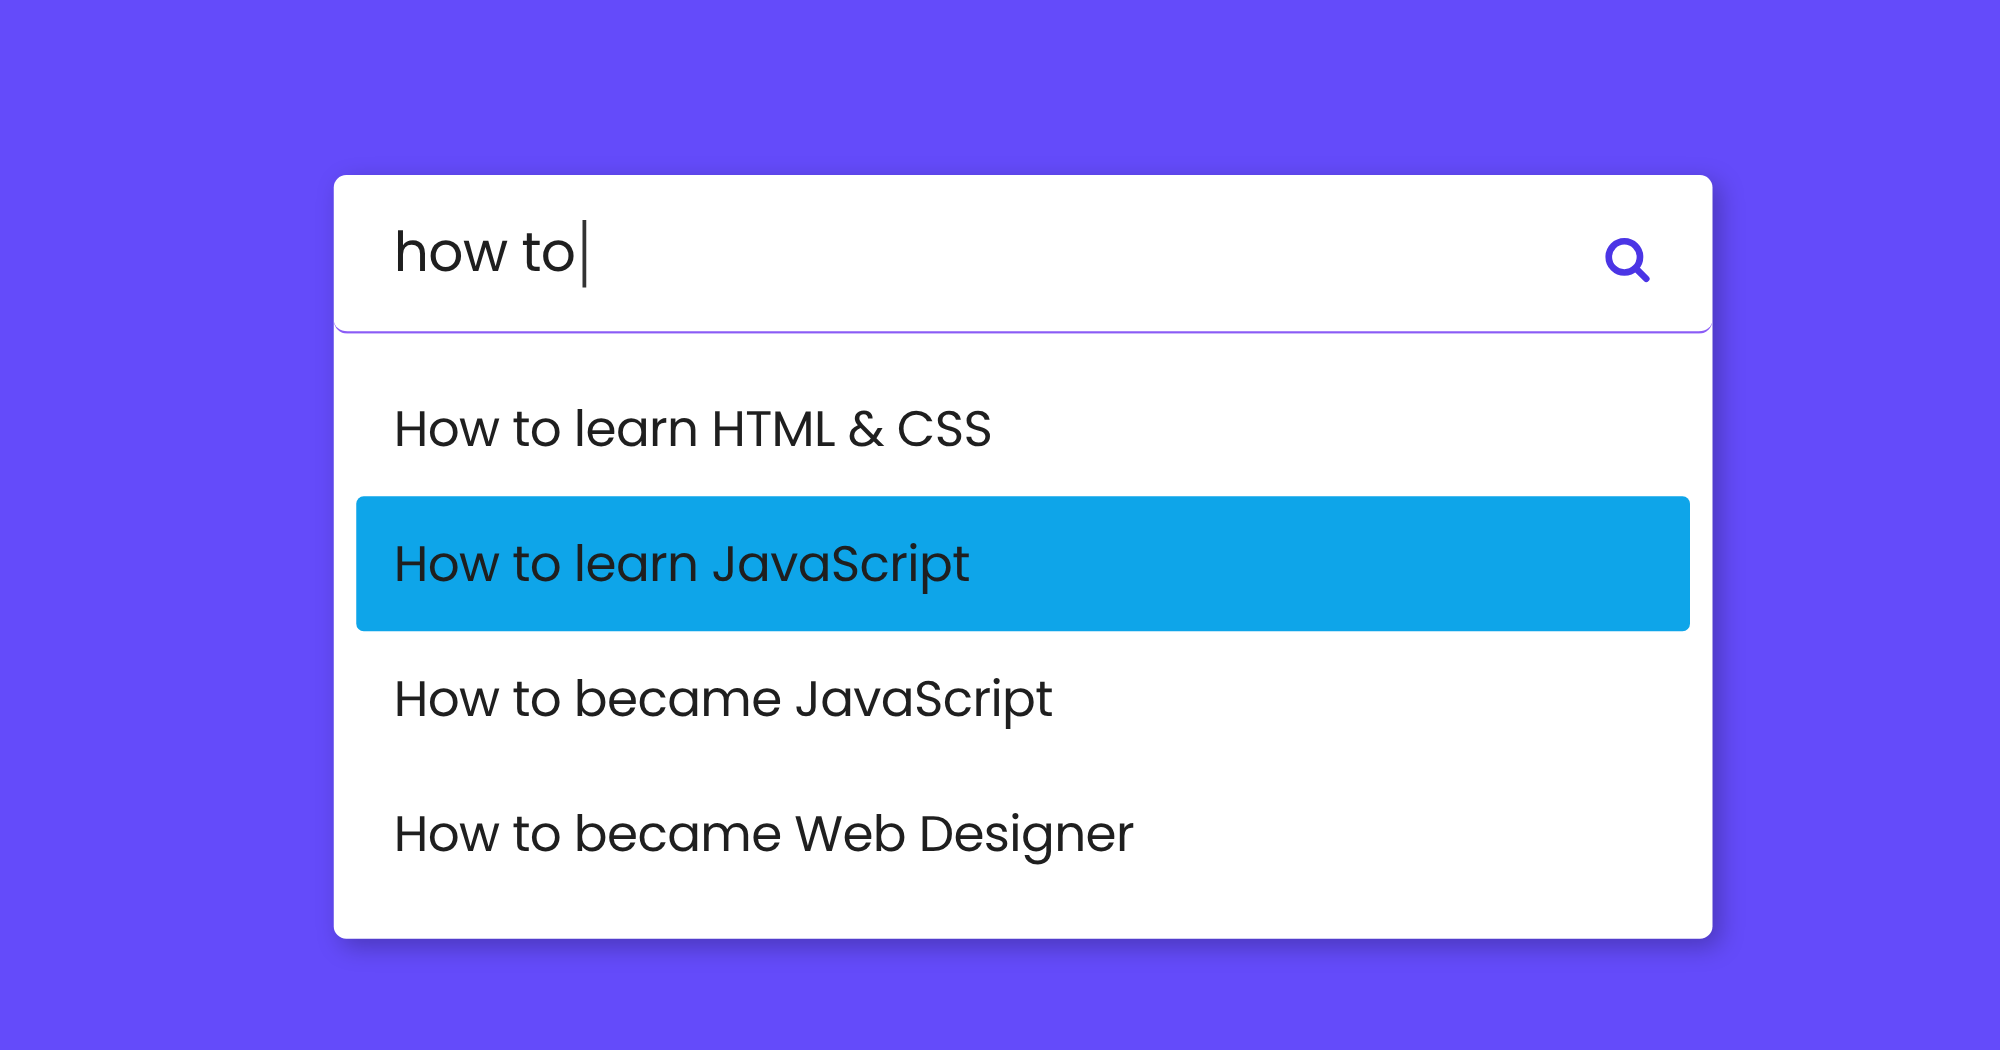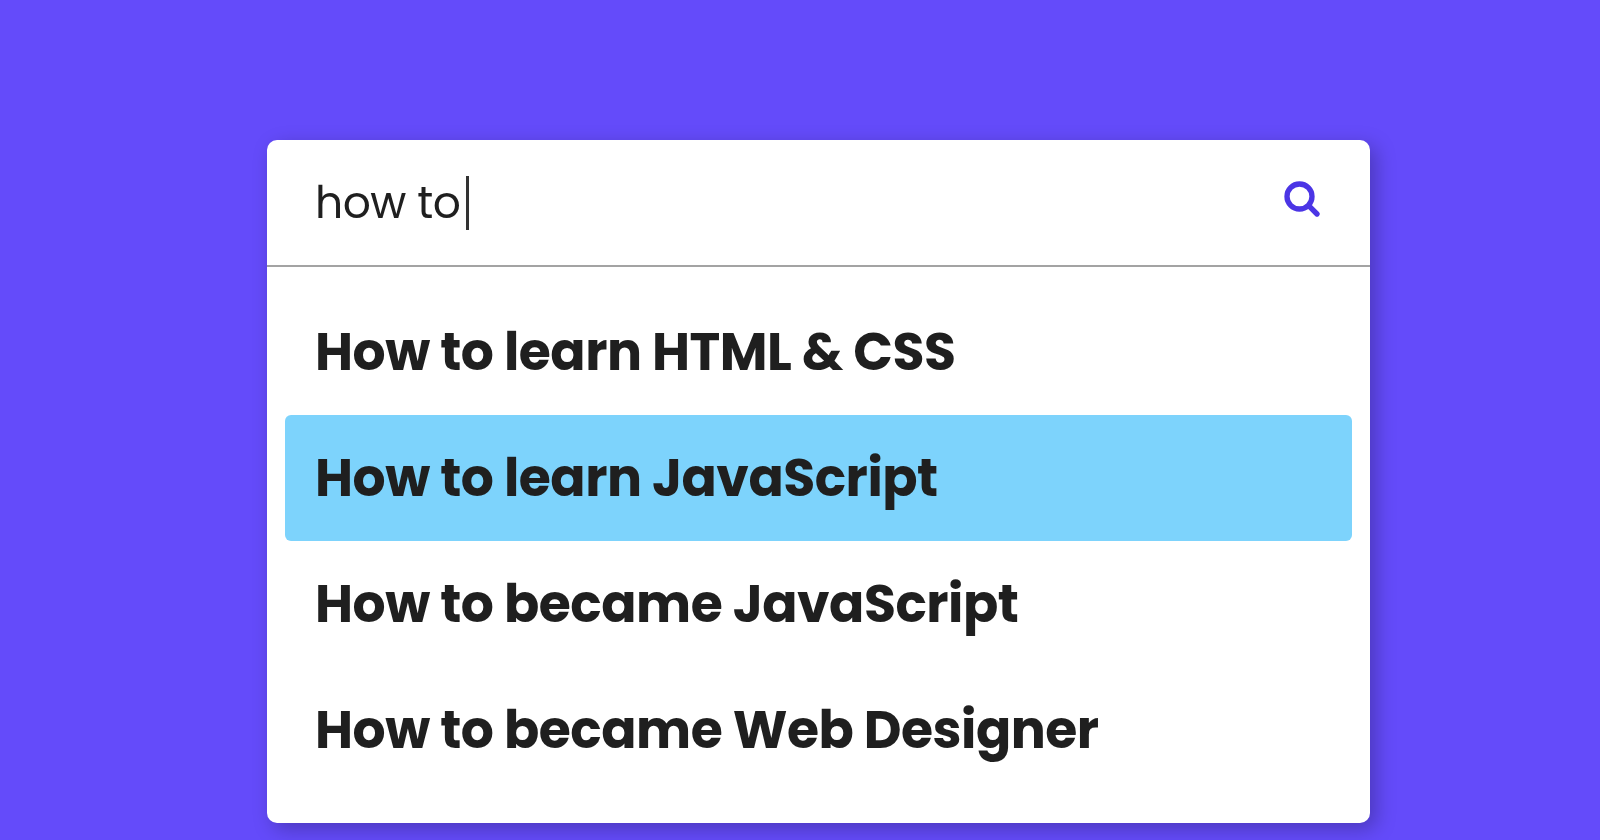--- a/index.html
+++ b/index.html
@@ -22,23 +22,24 @@
       left: 267px;
       top: 140px;
       width: 1103px;
       background-color: #ffffff;
       border-radius: 10px;
       box-shadow: 6px 6px 20px rgba(0, 0, 0, 0.25);
     }
     
     .search-bar {
       display: flex;
-      align-items: center;
+      align-items: flex-end;
       padding: 30px 48px 30px 48px;
-      border-bottom: 2px solid #a3a3a3;
+      border-bottom: 2px solid #8b5cf6;
+      border-radius: 11px;
     }
     
     .search-cursor {
       display: inline-block;
       width: 3px;
       height: 54px;
       background-color: #333333;
       margin-left: 6px;
       vertical-align: middle;
     }
@@ -61,29 +62,29 @@
       height: 40px;
       flex-shrink: 0;
     }
     
     .suggestions-list {
       padding: 22px 0 30px 0;
     }
     
     .suggestion-item {
       padding: 24px 48px;
-      font-size: 52px;
-      font-weight: 700;
+      font-size: 40px;
+      font-weight: 400;
       color: #1f1f1f;
       cursor: pointer;
       letter-spacing: -0.5px;
     }
     
     .suggestion-item.highlighted {
-      background-color: #7dd3fc;
+      background-color: #0ea5e9;
       margin: 0 18px;
       border-radius: 6px;
       padding: 24px 30px;
     }
   </style>
 </head>
 <body>
 
 <div class="search-container">
 

